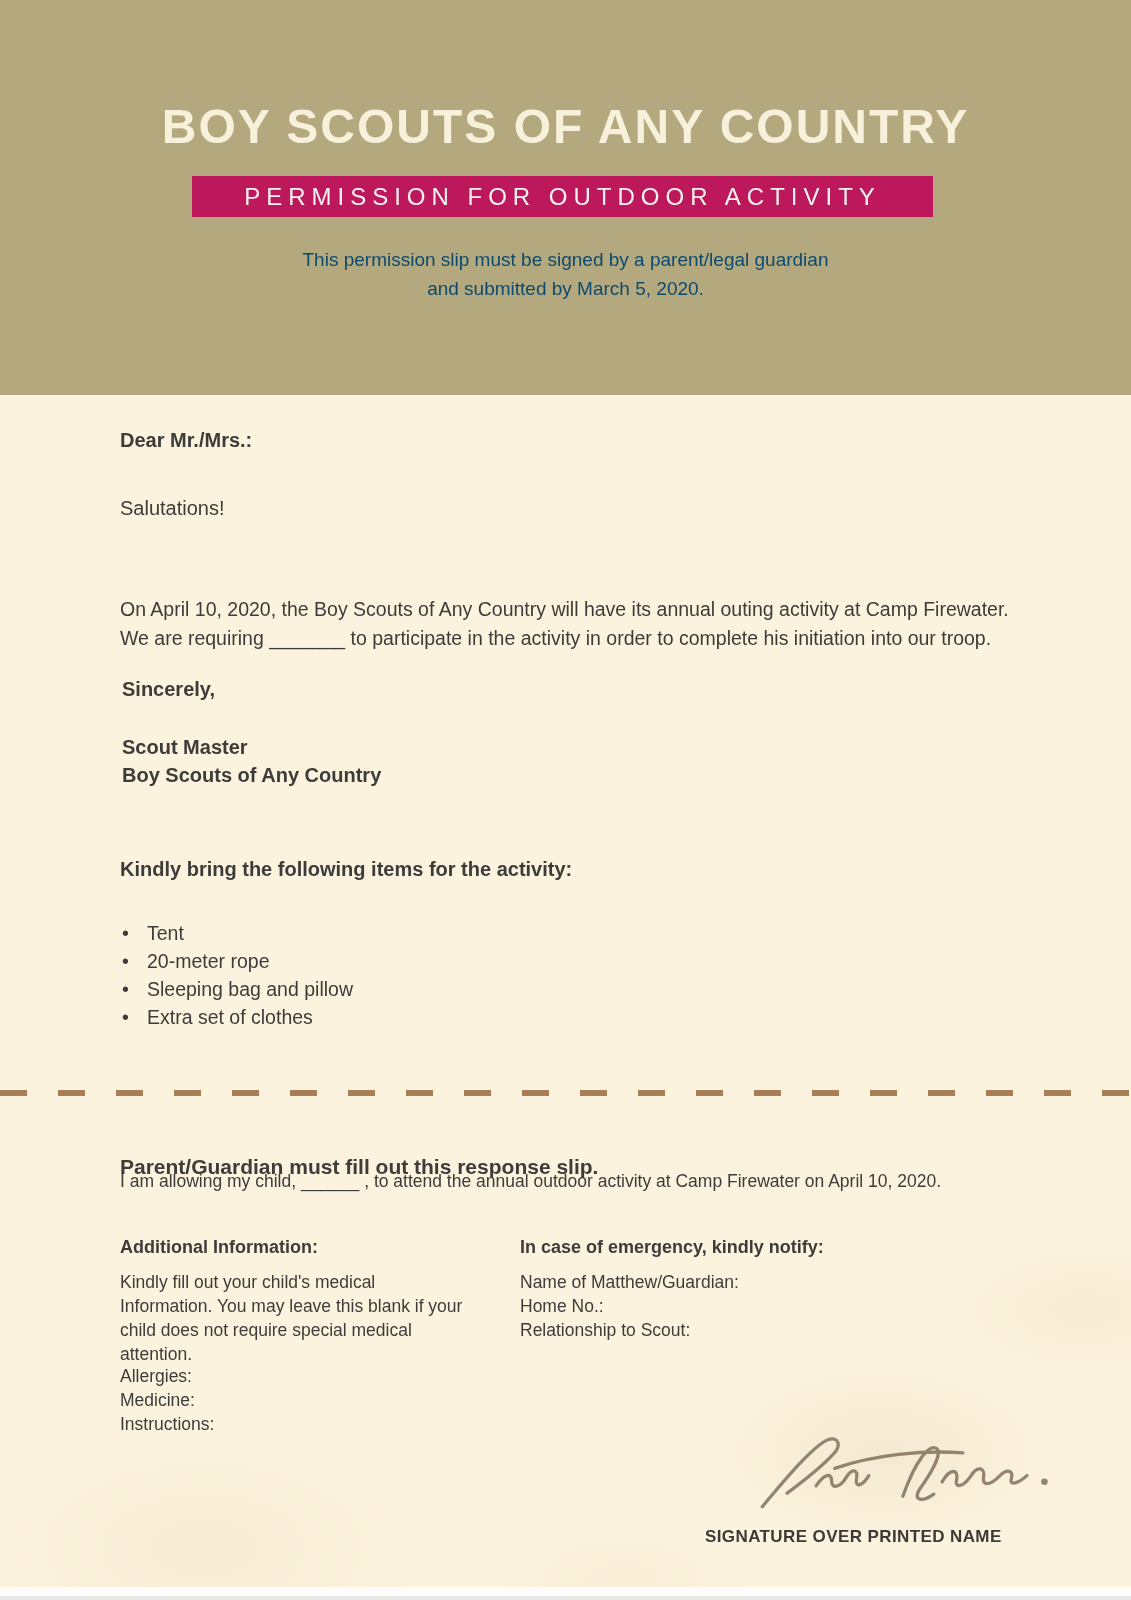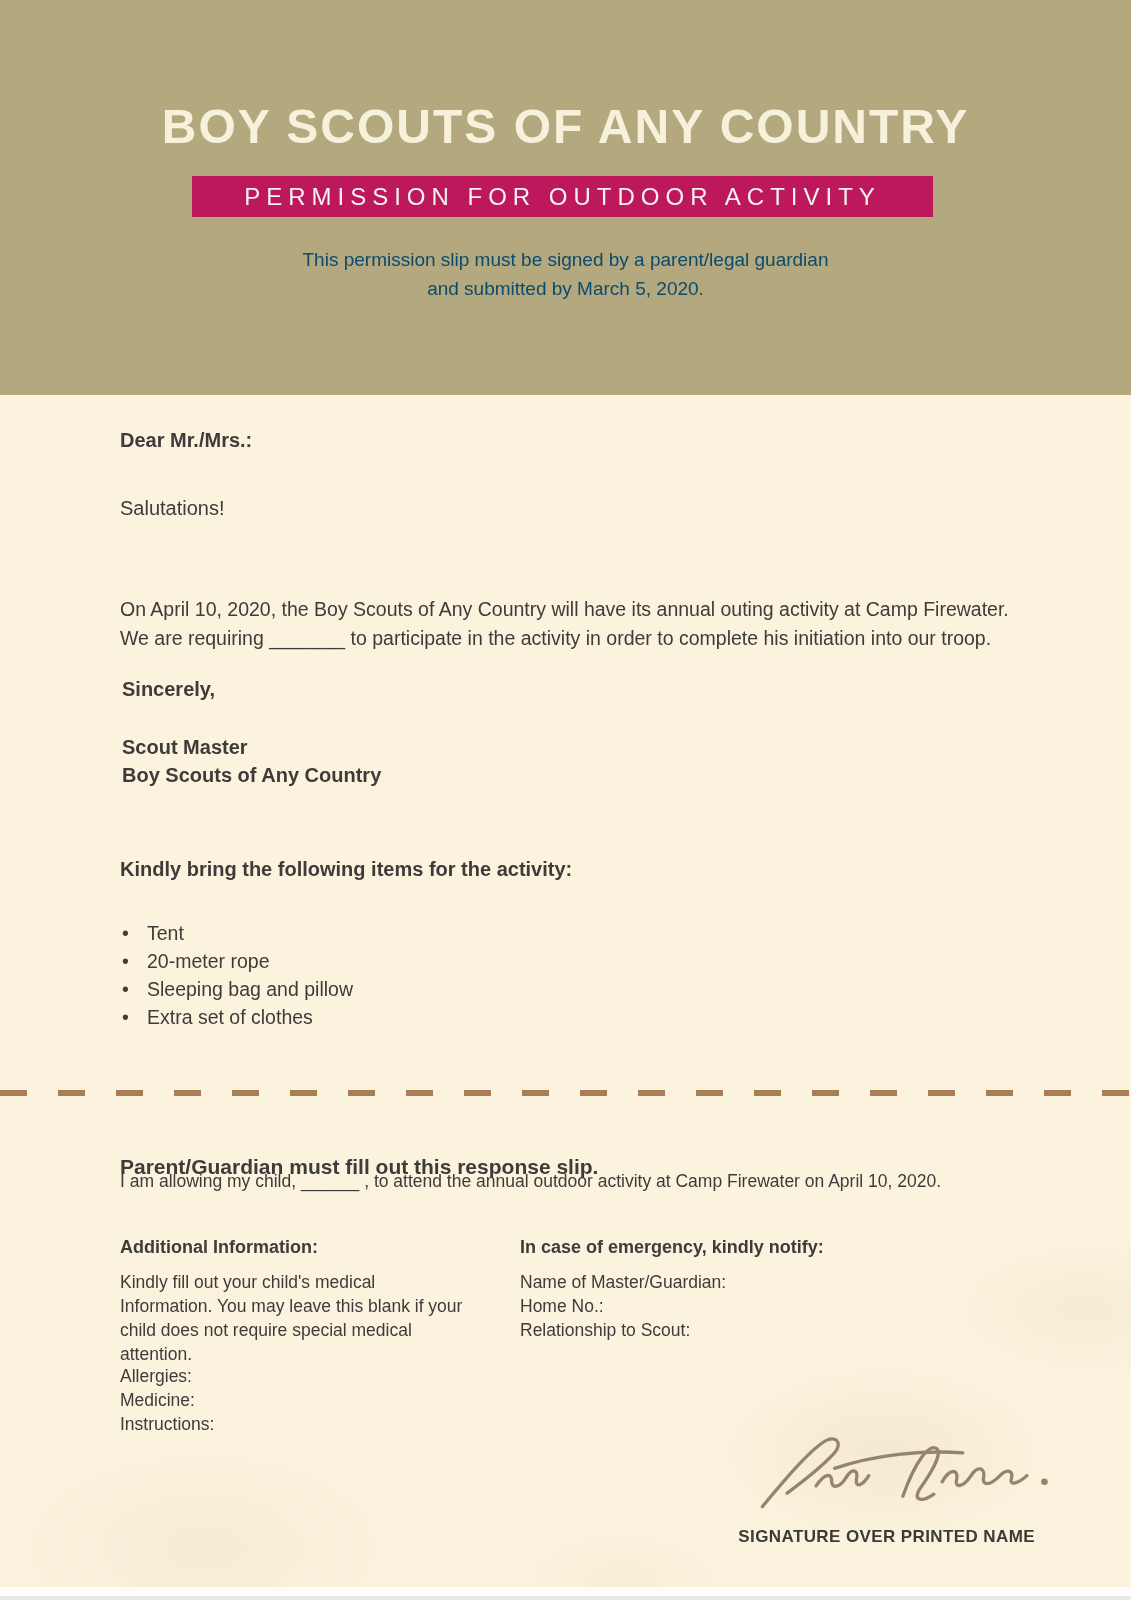--- a/index.html
+++ b/index.html
@@ -116,21 +116,21 @@
   
   .signature-script {
     position: absolute;
     top: 1428px; left: 752px;
     width: 310px; height: 88px;
   }
   .signature-label {
     position: absolute;
     top: 1527px; left: 705px;
     width: 330px;
-    text-align: right;
+    text-align: left;
     font-size: 17px;
     font-weight: bold;
     letter-spacing: 0.4px;
     color: #3b3a36;
     white-space: nowrap;
   }
 
   .bottom-strip {
     position: absolute;
     bottom: 0; left: 0;
@@ -179,21 +179,21 @@
 
   <div class="abs slip-head">Parent/Guardian must fill out this response slip.</div>
   <div class="abs allow-line">I am allowing my child, ______ , to attend the annual outdoor activity at Camp Firewater on April 10, 2020.</div>
 
   <div class="abs col-left-head">Additional Information:</div>
   <div class="abs col-right-head">In case of emergency, kindly notify:</div>
 
   <div class="abs col-left-body">Kindly fill out your child's medical Information. You may leave this blank if your child does not require special medical attention.</div>
 
   <div class="abs col-right-body">
-    <div>Name of Master/Guardian:</div>
+    <div>Name of Matthew/Guardian:</div>
     <div>Home No.:</div>
     <div>Relationship to Scout:</div>
   </div>
 
   <div class="abs medical-fields">
     <div>Allergies:</div>
     <div>Medicine:</div>
     <div>Instructions:</div>
   </div>
 

